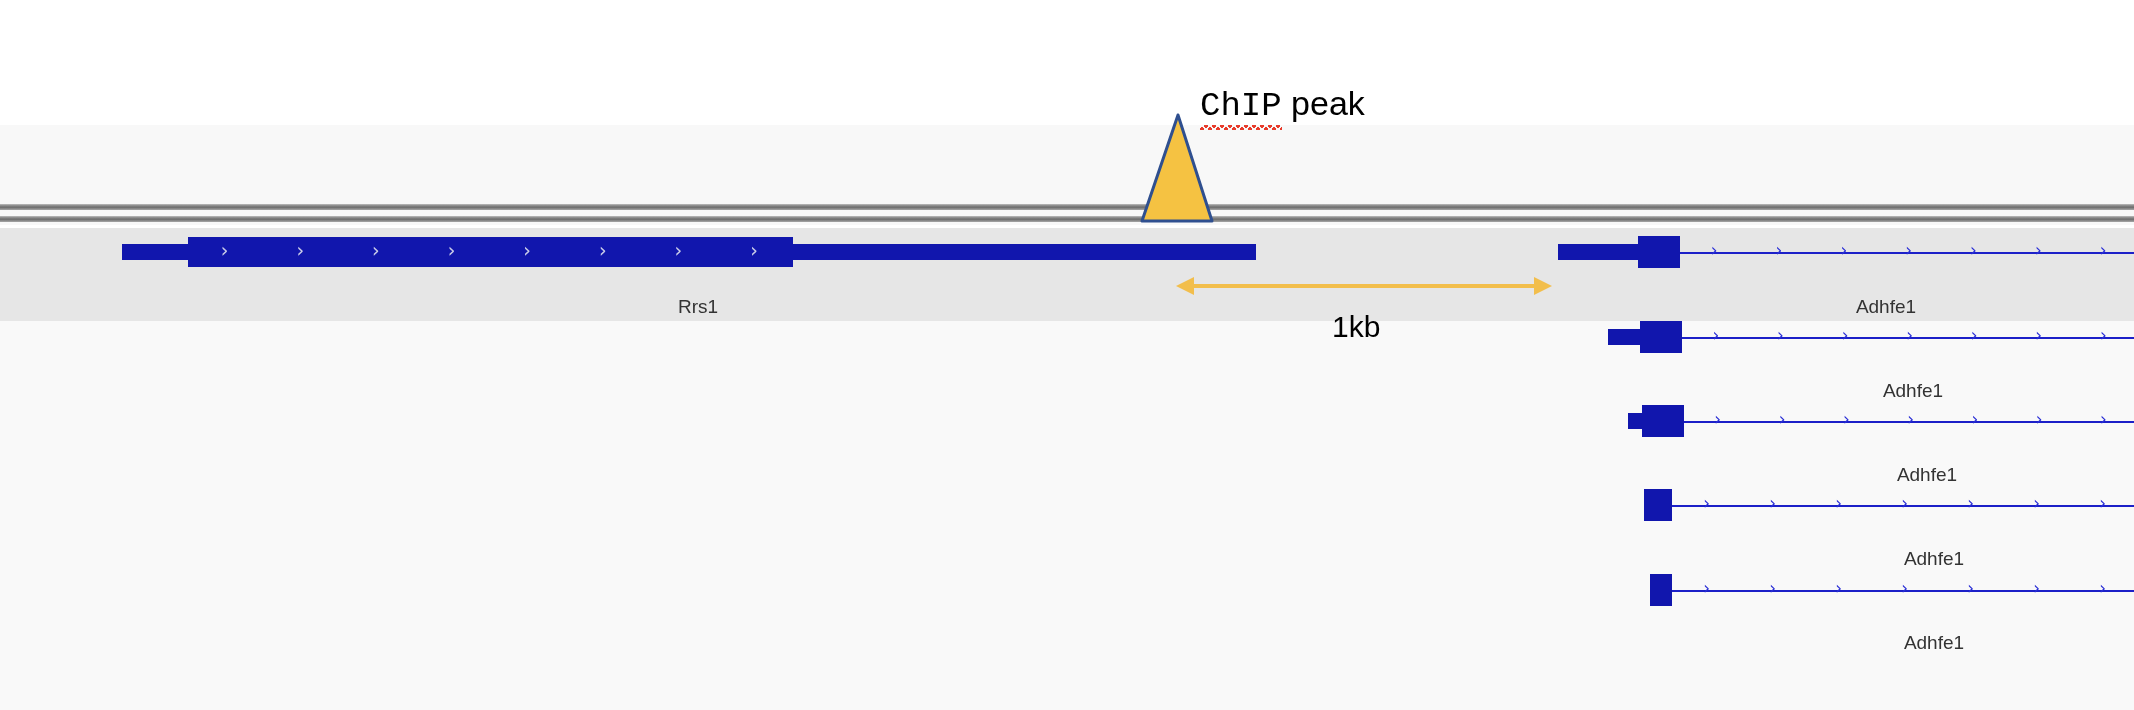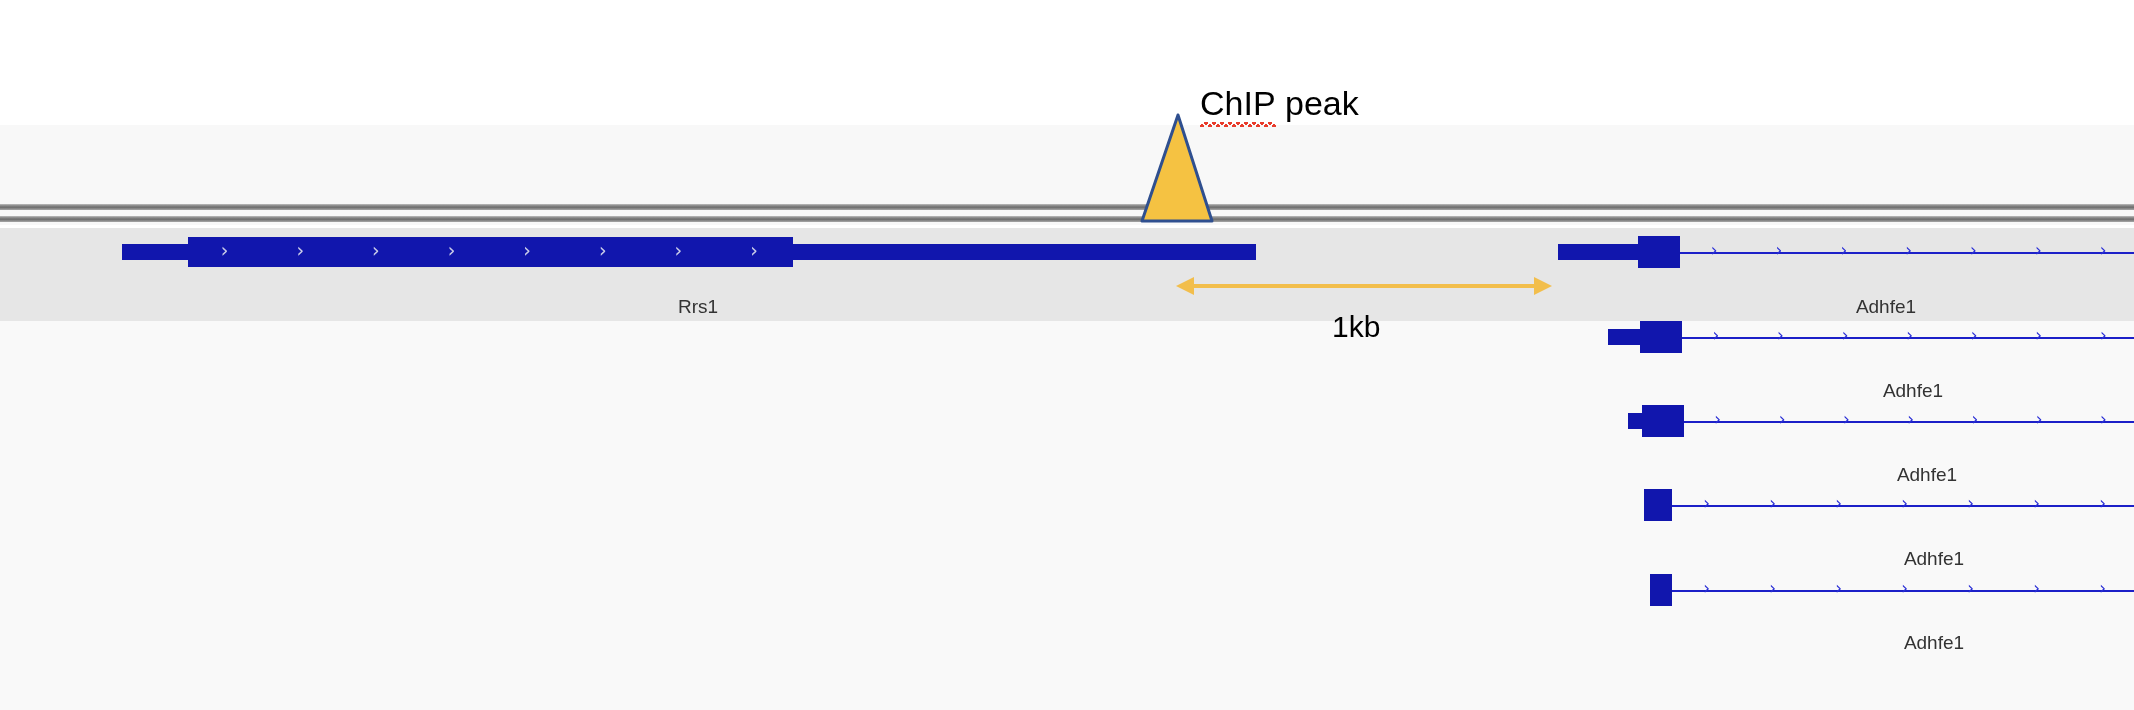--- a/index.html
+++ b/index.html
@@ -58,20 +58,21 @@
     left: 1200px;
     top: 86px;
     font-size: 34px;
     color: #000000;
     white-space: nowrap;
     line-height: 1;
   }
   .spellcheck {
     position: relative;
     display: inline-block;
+    font-family: Liberation Mono, monospace;
   }
   .spellcheck::after {
     content: "";
     position: absolute;
     left: 0;
     right: 0;
     bottom: -7px;
     height: 5px;
     background-image:
       radial-gradient(circle at 2px 4px, #e83b2b 1.6px, transparent 1.8px),

